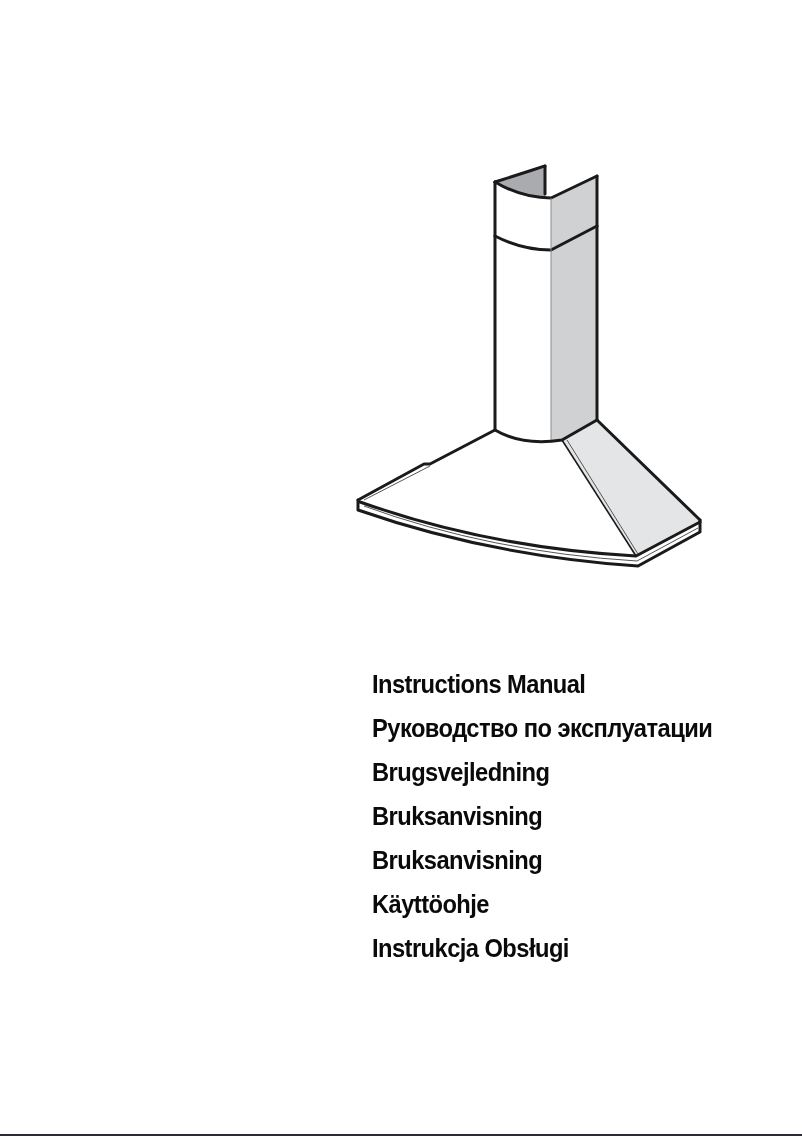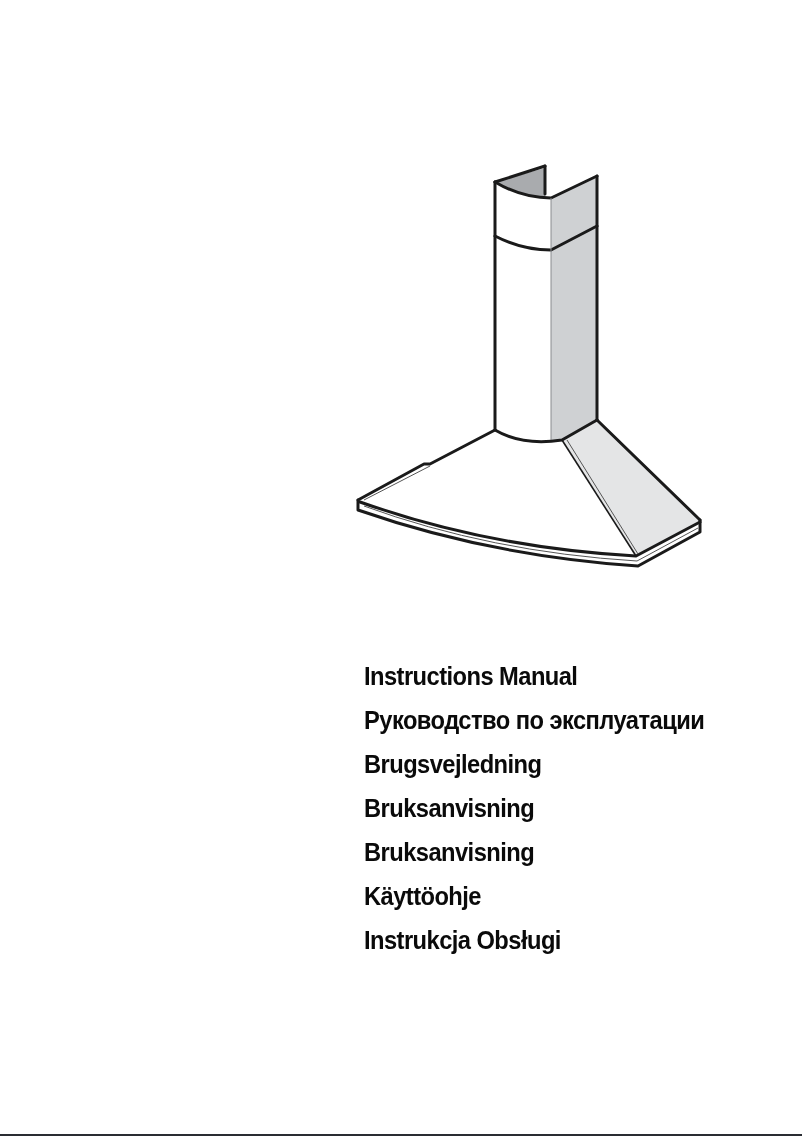--- a/index.html
+++ b/index.html
@@ -18,21 +18,21 @@
       position: absolute;
       left: 0;
       top: 0;
       width: 802px;
       height: 620px;
     }
     .title-list {
       position: absolute;
       left: 362px;
       top: 652px;
-      margin: 2px;
+      margin: 10px;
       padding: 0;
       list-style: none;
     }
     .title-item {
       font-family: "Liberation Sans", sans-serif;
       font-weight: bold;
       font-size: 25.5px;
       line-height: 44px;
       height: 44px;
       color: #0a0a0a;

